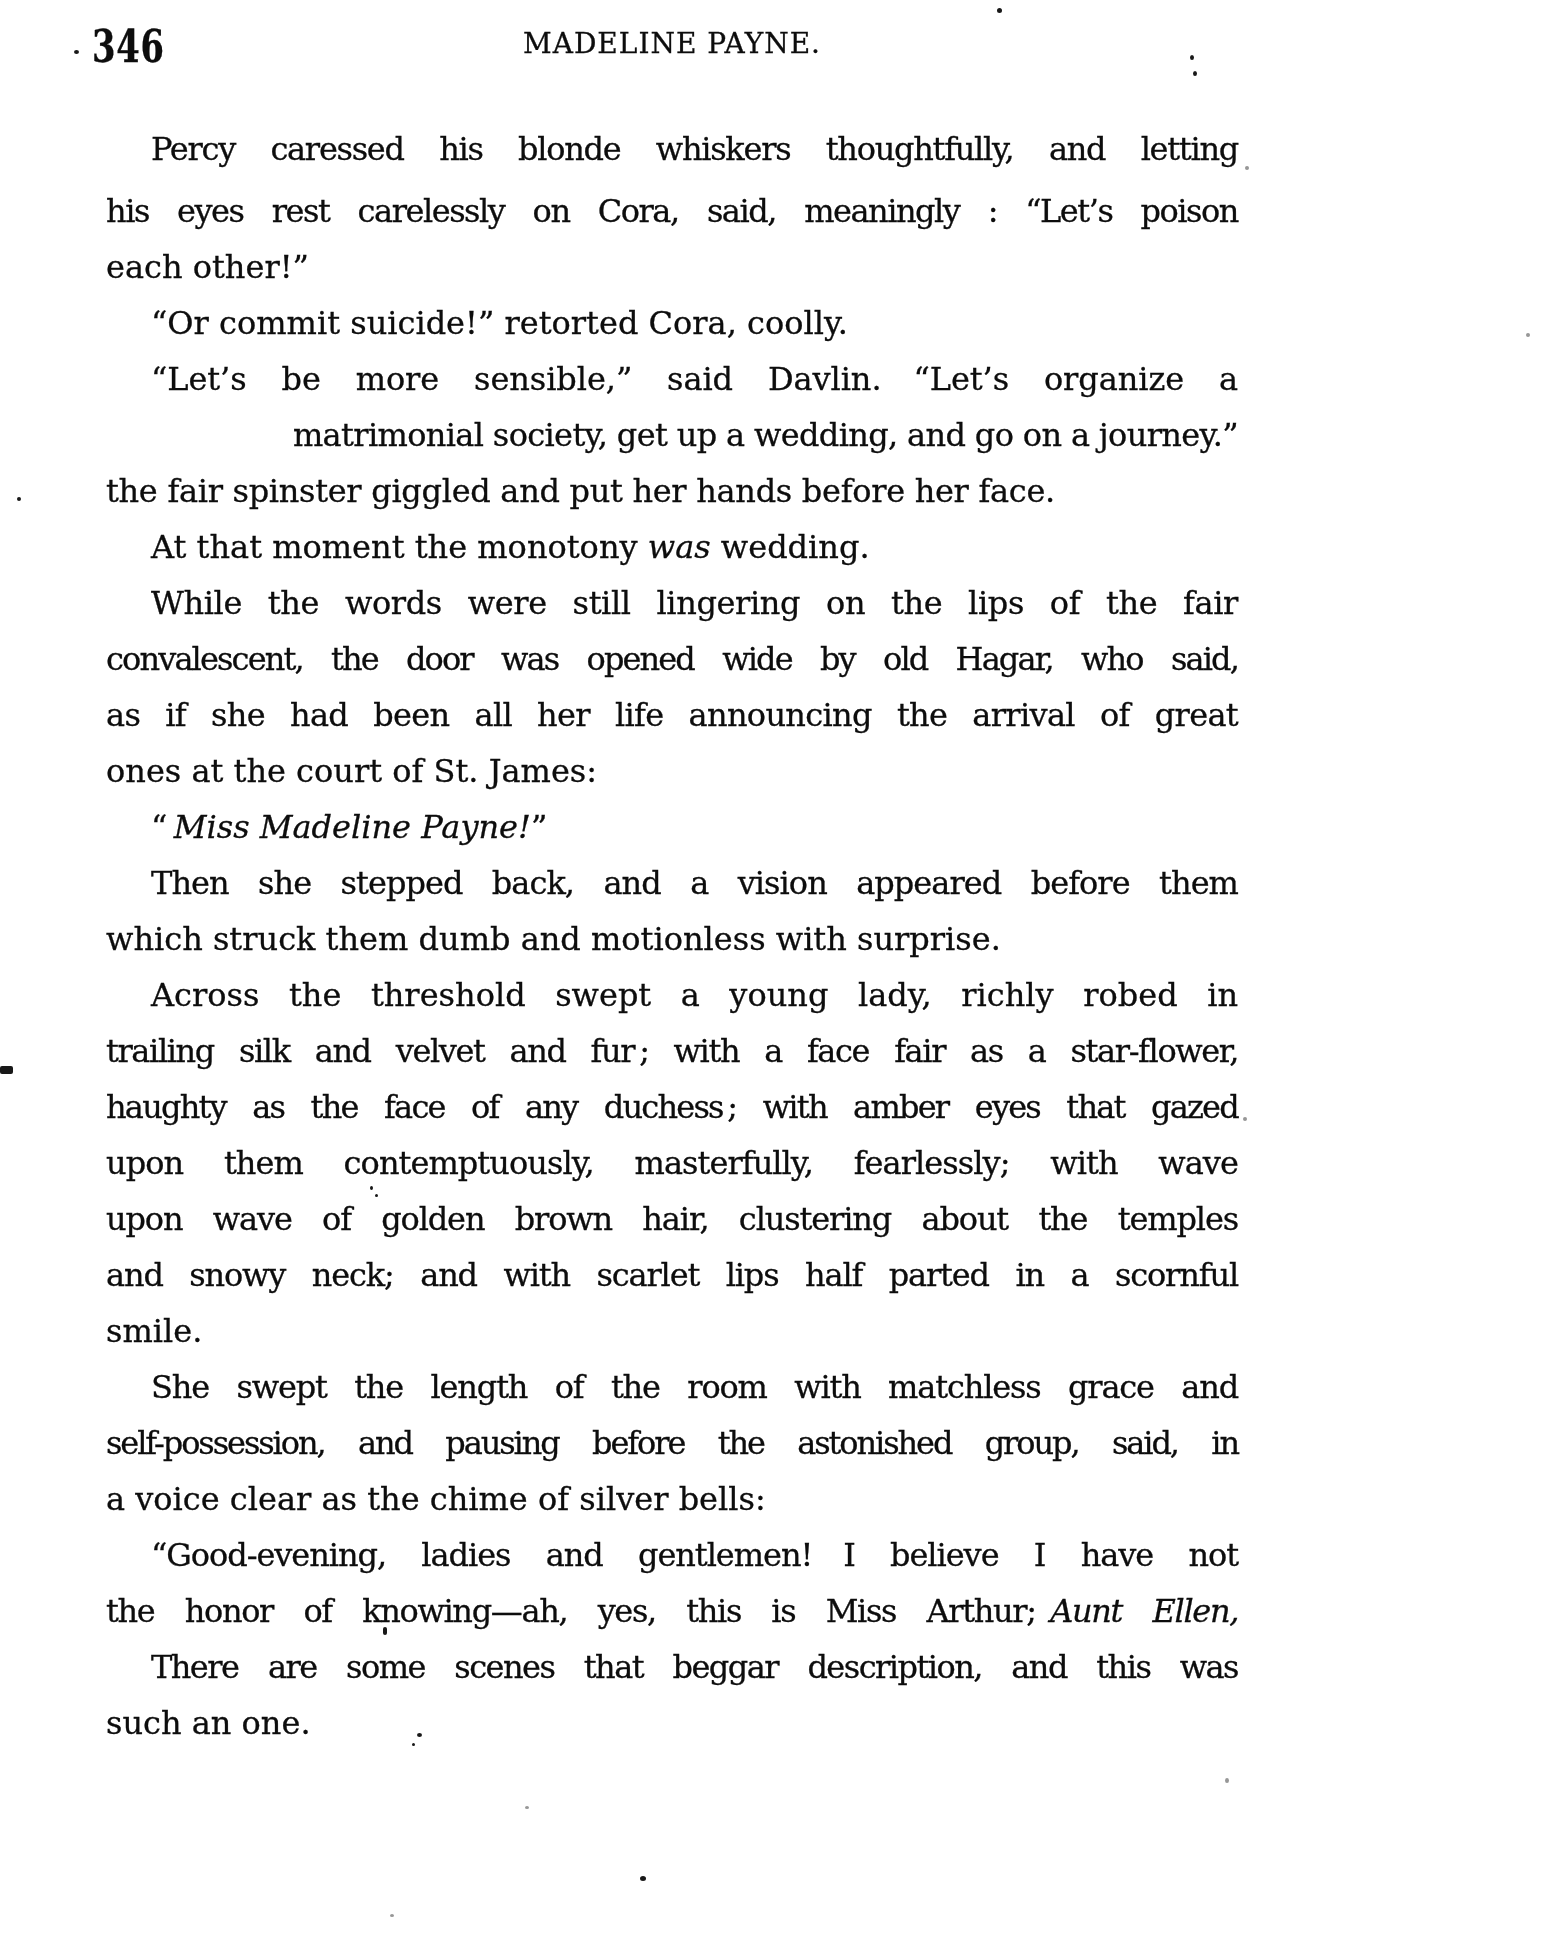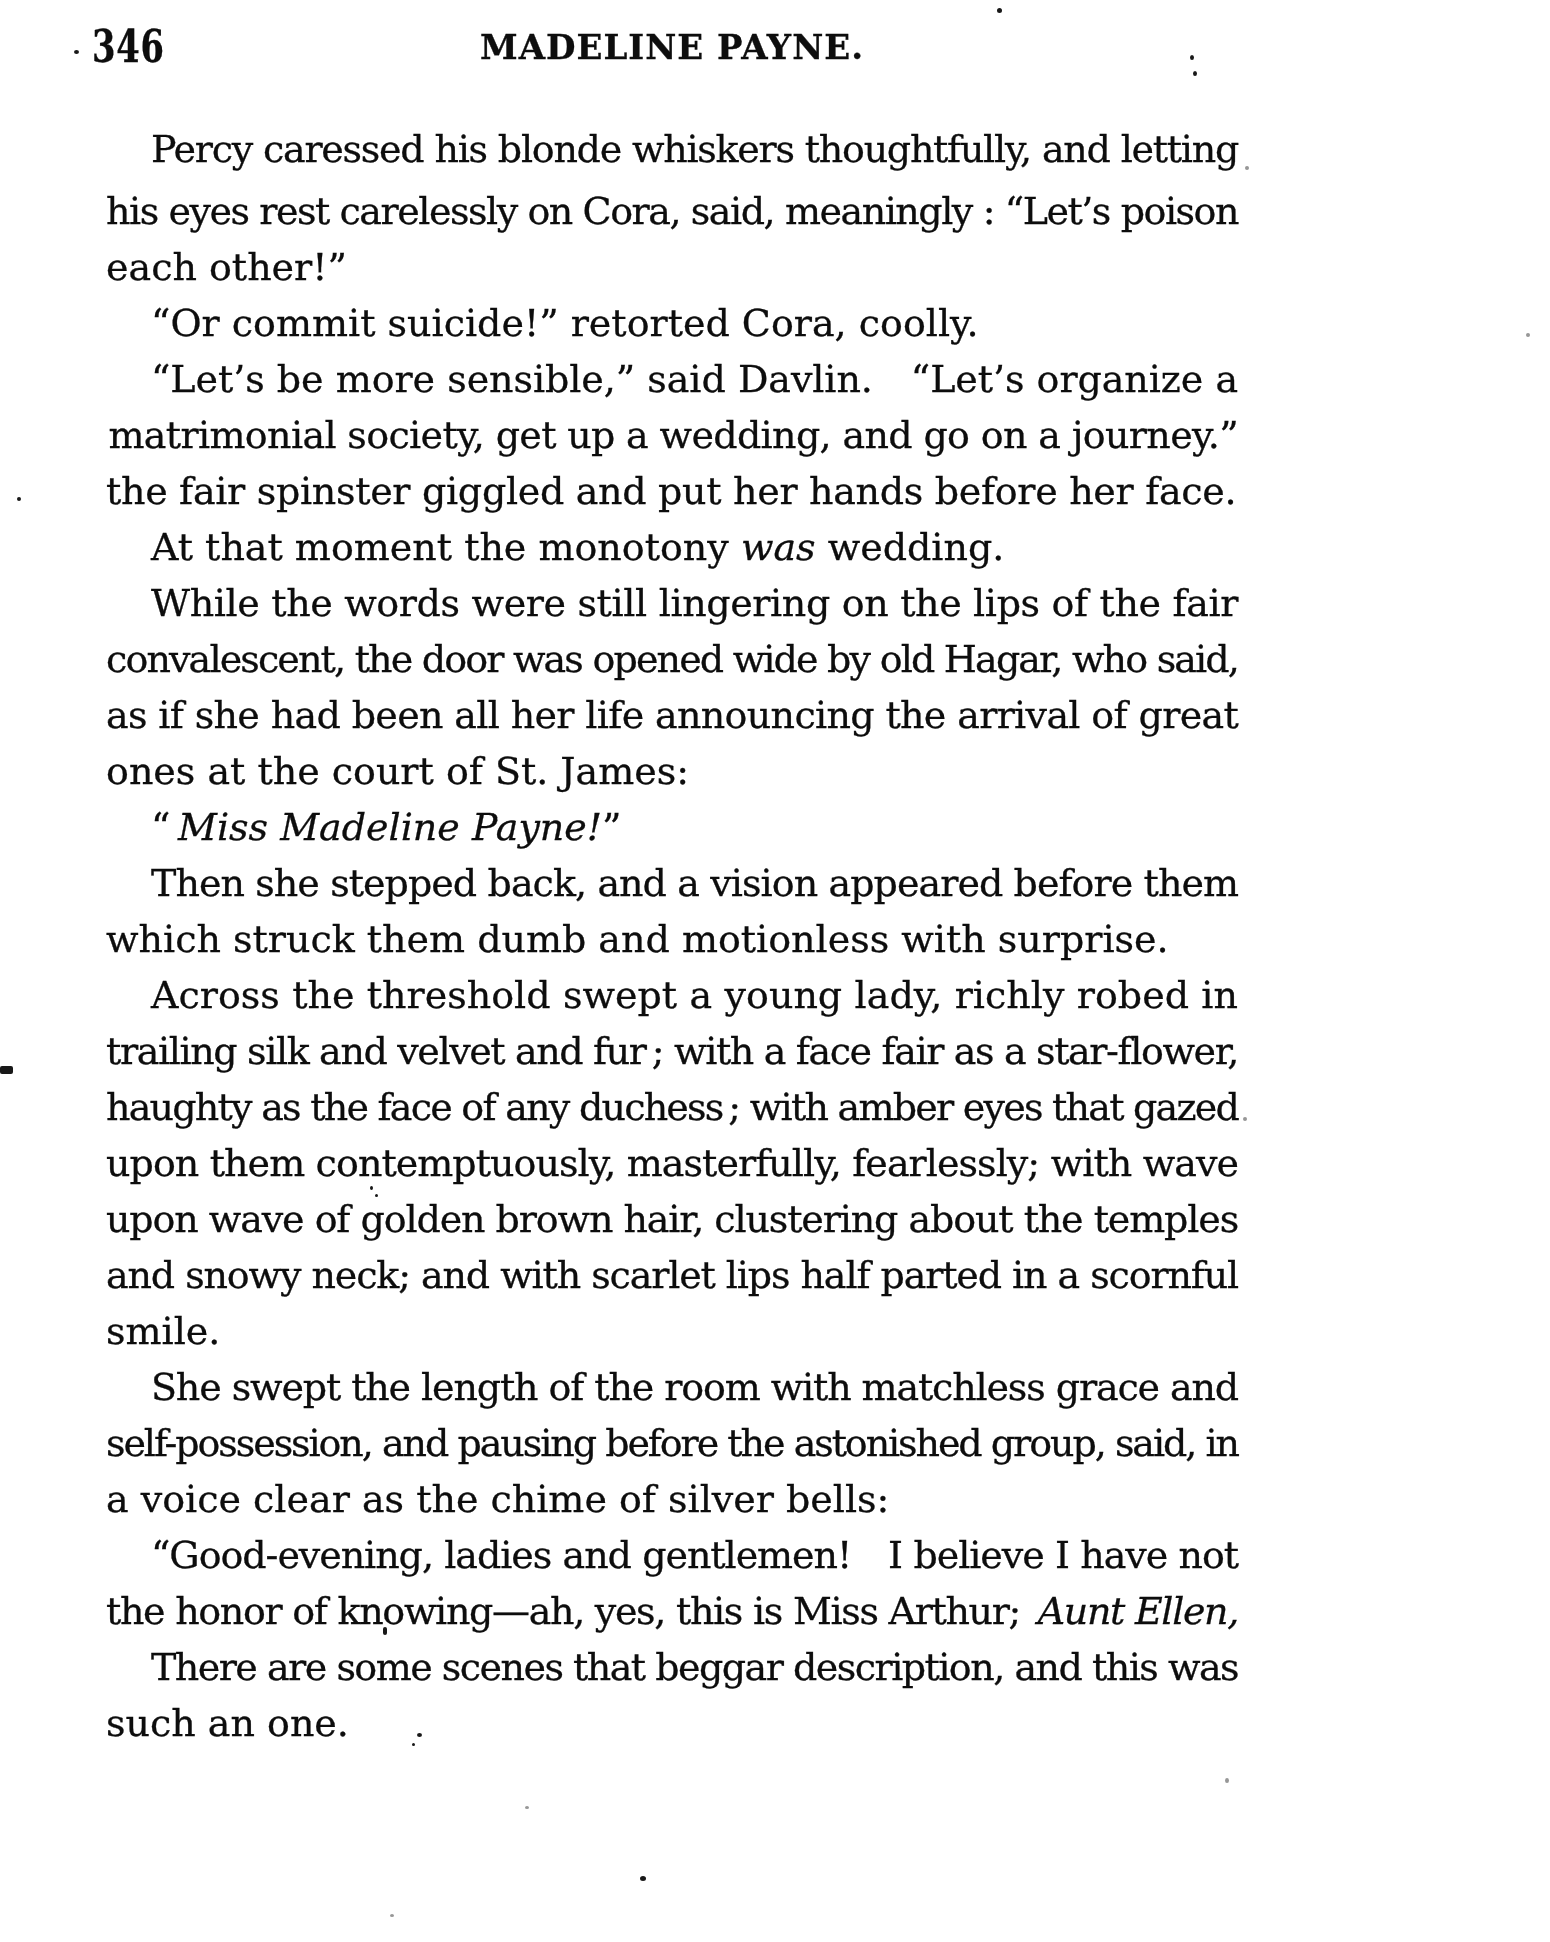--- a/index.html
+++ b/index.html
@@ -22,31 +22,31 @@
     transform: scaleX(0.75); transform-origin: 0 0;
     letter-spacing: 1px;
     white-space: nowrap;
   }
   .title-wrap {
     position: absolute; left: 106px; top: 27px; width: 1132px;
     text-align: center;
   }
   .running-title {
     display: inline-block;
-    font-size: 34px; font-weight: 700; letter-spacing: 1px;
+    font-size: 28px; font-weight: 400; letter-spacing: 1px;
     white-space: nowrap;
   }
 
   
   .textblock {
     position: absolute; left: 106px; top: 121px; width: 1132px;
   }
   .line {
     height: 56px; line-height: 56px;
-    font-size: 38px;
+    font-size: 32px;
     white-space: nowrap;
     text-align: left;
   }
   .line.justify { text-align: justify; text-align-last: justify; }
   .line.indent { padding-left: 45px; }
   .it { font-style: italic; }
 
   
   .speck { position: absolute; background: #181818; border-radius: 50%; }
   .speck.faint { background: #979797; }

